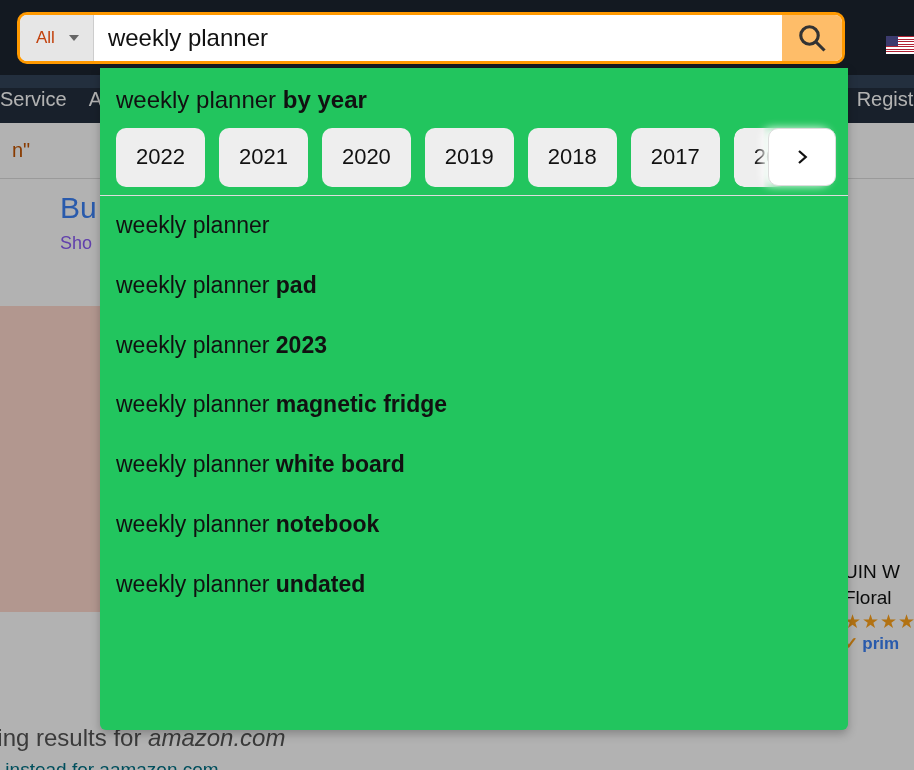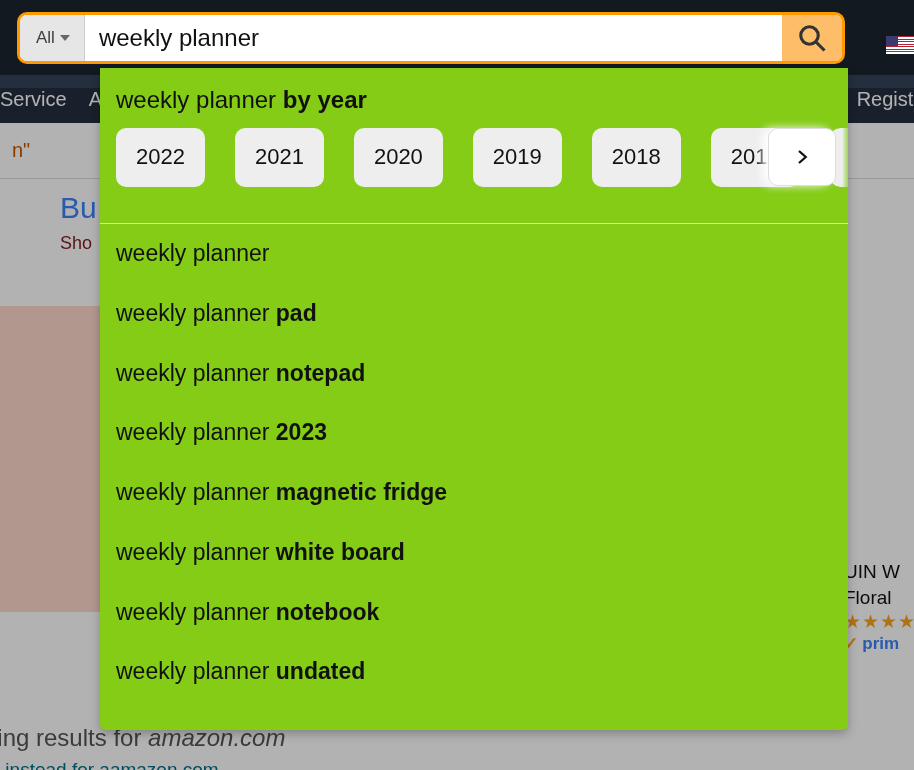--- a/index.html
+++ b/index.html
@@ -25,22 +25,22 @@
       border-radius:10px;
       background:#fff;
       display:flex; align-items:stretch;
       overflow:hidden;
       z-index:30;
     }
     .search-scope {
       background:#e6e6e6;
       display:flex; align-items:center; justify-content:center;
       padding:0 14px 0 16px;
-      color:#404040; font-size:17px;
-      gap:5px;
+      color:#c2410c; font-size:17px;
+      gap:14px;
       border-right:1px solid #cdcdcd;
       cursor:pointer;
     }
     .scope-caret {
       width:0;height:0;border-left:5px solid transparent;border-right:5px solid transparent;border-top:6px solid #666;
     }
     .search-input {
       flex:1; border:none; outline:none;
       font-size:24px; padding:0 14px;
       color:#111;
@@ -82,21 +82,21 @@
     .infobar span { }
 
     
     .content {
       width:914px; position:absolute; left:0; top:179px; height:591px; background:#fff;
     }
     .promo {
       display:flex; gap:18px; padding:12px 20px 0 60px;
     }
     .promo-title { font-size:30px; color:#3b82f6; }
-    .promo-link { font-size:18px; color:#7f1d1d; margin-top:8px; }
+    .promo-link { font-size:18px; color:#8b5cf6; margin-top:8px; }
     .hero {
       margin-top:18px; margin-left:-20px; height:340px; width:200px;
       background:linear-gradient(180deg,#fff 0 10%, #ffd9cf 10% 100%);
       border-radius:2px 40px 10px 2px;
       filter:saturate(1.1);
     }
     .product-card {
       position:absolute; right:-10px; top:380px; width:80px;
     }
     .prod-title { font-size:19px; color:#0F1111; line-height:1.35; }
@@ -108,32 +108,32 @@
       position:absolute; left:-20px; top:545px; font-size:24px; color:#555;
     }
     .resline em { font-style:italic; color:#555; }
     .reslink { position:absolute; left:-20px; top:580px; font-size:19px; color:#007185; }
 
     
     .dropdown {
       position:absolute;
       left:100px; top:68px;
       width:748px; height:662px;
-      background:#84cc16;
+      background:#22c55e;
       box-shadow:0 4px 10px rgba(0,0,0,.25);
       z-index:20;
       padding-top:12px;
       border-bottom-left-radius:6px; border-bottom-right-radius:6px;
       overflow:hidden;
     }
     .dd-head { font-size:24px; padding:6px 16px 14px; }
     .dd-head b { font-weight:700; }
     .year-row {
-      position:relative; padding:0 16px 36px;
-      display:flex; gap:30px; align-items:center;
+      position:relative; padding:0 16px 8px;
+      display:flex; gap:14px; align-items:center;
       border-bottom:1px solid #ddd;
     }
     .year {
       background:#eee; border-radius:10px;
       padding:16px 20px 17px;
       font-size:22px; color:#111;
       cursor:pointer;
     }
     .year.cut {
       width:48px; overflow:hidden; white-space:nowrap; padding-right:0;
@@ -232,20 +232,19 @@
     <div class="year cut">2016</div>
     <div class="year-next">
       <svg viewBox="0 0 24 24">
           <polyline points="8 4 17 12 8 20"></polyline>
         </svg>
     </div>
   </div>
   <div id="sugg-list">
       <div class="sugg"><span class="pre">weekly planner</span></div>
       <div class="sugg"><span class="pre">weekly planner </span><b>pad</b></div>
-      <div class="sugg"><span class="pre">weekly planner </span><b>notepad</b></div>
       <div class="sugg"><span class="pre">weekly planner </span><b>2023</b></div>
       <div class="sugg"><span class="pre">weekly planner </span><b>magnetic fridge</b></div>
       <div class="sugg"><span class="pre">weekly planner </span><b>white board</b></div>
       <div class="sugg"><span class="pre">weekly planner </span><b>notebook</b></div>
       <div class="sugg"><span class="pre">weekly planner </span><b>undated</b></div>
     </div>
 </div>
 
 </body></html>

